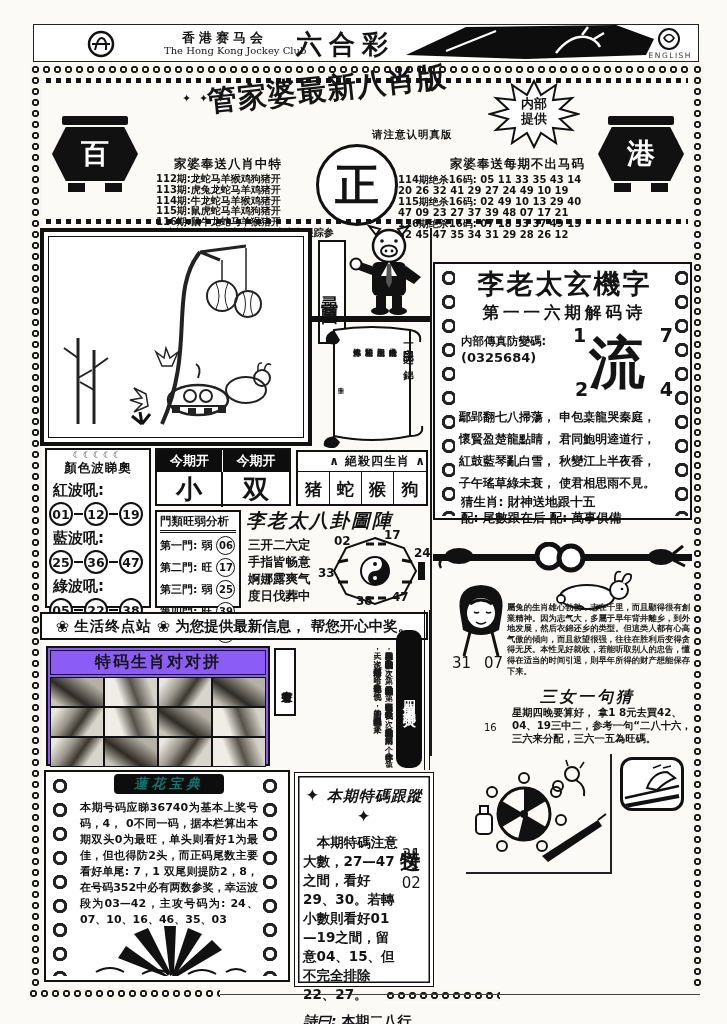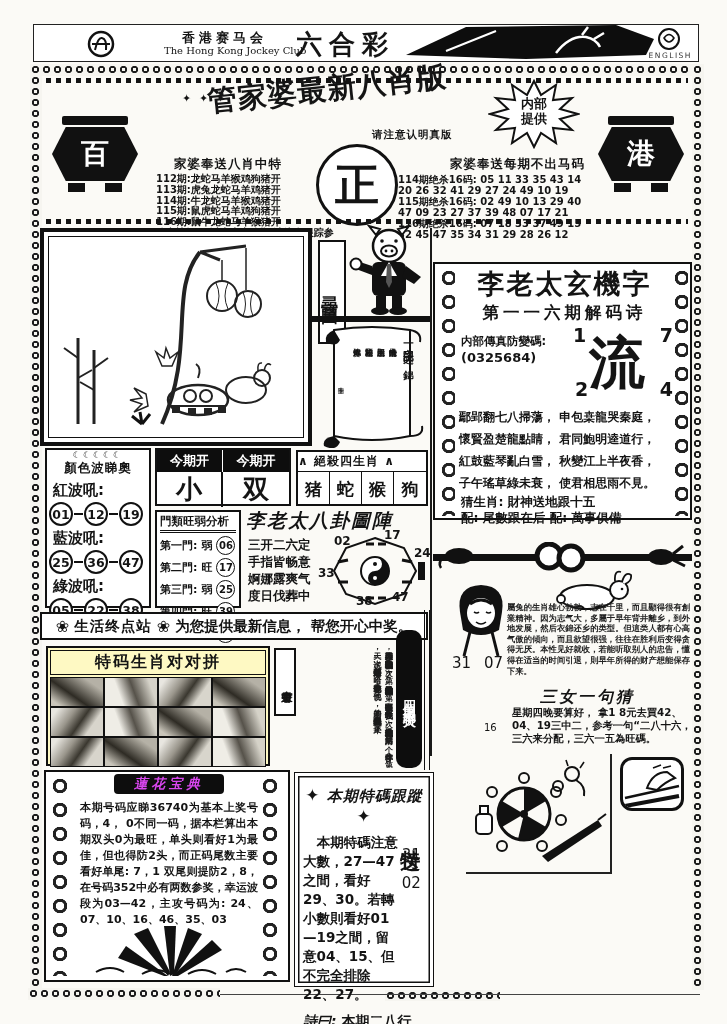--- a/index.html
+++ b/index.html
@@ -248,21 +248,21 @@
   </div>
 
   <div class="ab" style="left:155px;top:448px;width:136px;height:58px;border:2.5px solid #111;background:#fff;display:grid;grid-template-columns:1fr 1fr;grid-template-rows:22px 1fr;box-sizing:border-box;">
     <div class="blkhdr ctr b" style="font-size:13px;border-right:1.5px solid #fff;">今期开</div>
     <div class="blkhdr ctr b" style="font-size:13px;">今期开</div>
     <div class="ctr b" style="font-size:26px;border-right:2px solid #111;">小</div>
     <div class="ctr b" style="font-size:26px;">双</div>
   </div>
 
   <div class="ab" style="left:296px;top:450px;width:132px;height:56px;border:2px solid #111;background:#fff;box-sizing:border-box;">
-    <div class="b" style="font-size:12px;text-align:left;letter-spacing:1px;border-bottom:1.5px solid #111;padding:1px 0;">
+    <div class="b" style="font-size:12px;text-align:right;letter-spacing:1px;border-bottom:1.5px solid #111;padding:1px 0;">
       <span>∧</span>
       <span>絕殺四生肖</span>
       <span>∧</span>
     </div>
     <div style="display:grid;grid-template-columns:repeat(4,1fr);height:34px;">
       <div class="ctr b" style="font-size:17px;border-right:1.5px solid #111;">猪</div>
       <div class="ctr b" style="font-size:17px;border-right:1.5px solid #111;">蛇</div>
       <div class="ctr b" style="font-size:17px;border-right:1.5px solid #111;">猴</div>
       <div class="ctr b" style="font-size:17px;">狗</div>
     </div>
@@ -334,21 +334,21 @@
   </div>
 
   <div class="ab ctr" style="left:40px;top:612px;width:388px;height:28px;border:2px solid #111;background:#fff;gap:5px;box-sizing:border-box;">
     <span>❀</span>
     <span class="b" style="font-size:14.5px;letter-spacing:1px;">生活终点站</span>
     <span>❀</span>
     <span class="b" style="font-size:14.5px;">为您提供最新信息， 帮您开心中奖。</span>
   </div>
   <div class="ab" style="left:424px;top:610px;width:4px;height:160px;border-left:1.5px solid #111;border-right:1.5px solid #111;"></div>
 
-  <div class="ab" style="left:46px;top:646px;width:224px;height:120px;border:2px solid #111;background:#fef9c3;box-sizing:border-box;">
+  <div class="ab" style="left:46px;top:646px;width:224px;height:120px;border:2px solid #111;background:#8b5cf6;box-sizing:border-box;">
     <div class="b" style="font-size:16px;letter-spacing:2px;text-align:center;border:1.5px solid #111;margin:2px;padding:1px 0;">特码生肖对对拼</div>
     <div class="pgrid" style="margin:0 2px;">
       <div></div>
         <div></div>
       <div></div>
         <div></div>
       <div></div>
         <div></div>
       <div></div>
         <div></div>
@@ -396,21 +396,21 @@
   <span class="ab" style="left:484px;top:654px;font-size:15px;">07</span>
   <span class="ab" style="left:484px;top:722px;font-size:10px;">16</span>
 
   <div class="ab b" style="left:540px;top:687px;font-size:16px;letter-spacing:3px;font-style:italic;">三女一句猜</div>
   <div class="ab" style="left:512px;top:706px;width:180px;font-size:10.3px;line-height:13px;font-weight:600;">星期四晚要算好， 拿1 8元去買42、04、19三中二，参考一句“二八十六，三六来分配，三六一五為旺碼。</div>
 
   <div class="ab" style="left:44px;top:770px;width:246px;height:212px;border:2.5px solid #111;background:#fff;box-sizing:border-box;">
     <div class="ab coinband" style="left:2px;top:2px;width:28px;height:202px;"></div>
     <div class="ab coinband" style="right:2px;top:2px;width:28px;height:202px;"></div>
     <div class="ab ctr" style="left:68px;top:2px;width:110px;height:20px;background:#0d0d0d;border-radius:4px;">
-      <span class="b" style="color:#d946ef;font-size:13.5px;letter-spacing:4px;font-style:italic;">蓮花宝典</span>
+      <span class="b" style="color:#0f766e;font-size:13.5px;letter-spacing:4px;font-style:italic;">蓮花宝典</span>
     </div>
     <div class="ab" style="left:34px;top:28px;width:178px;font-size:11px;line-height:16px;font-weight:bold;text-align:justify;">本期号码应睇36740为基本上奖号码，4， 0不同一码，据本栏算出本期双头0为最旺，单头则看好1为最佳，但也得防2头，而正码尾数主要看好单尾: 7，1 双尾则提防2，8，在号码352中必有两数参奖，幸运波段为03—42，主攻号码为: 24、07、10、16、46、35、03</div>
     <svg class="ab" style="left:34px;top:152px;" width="178" height="54" viewBox="0 0 178 54">
       <polygon points="88,52 54,10 68,4 90,48" fill="#111"></polygon>
       <polygon points="90,52 84,2 96,2 94,50" fill="#111"></polygon>
       <polygon points="92,52 108,4 122,10 96,50" fill="#111"></polygon>
       <polygon points="92,52 132,16 142,26 98,52" fill="#111"></polygon>
       <polygon points="88,52 46,22 38,34 84,52" fill="#111"></polygon>
       <path d="M16,48 q14,-8 28,0 M62,50 q14,-8 28,0 M108,50 q14,-8 28,0 M146,48 q10,-6 20,0" stroke="#111" stroke-width="2" fill="none"></path>
     </svg>

